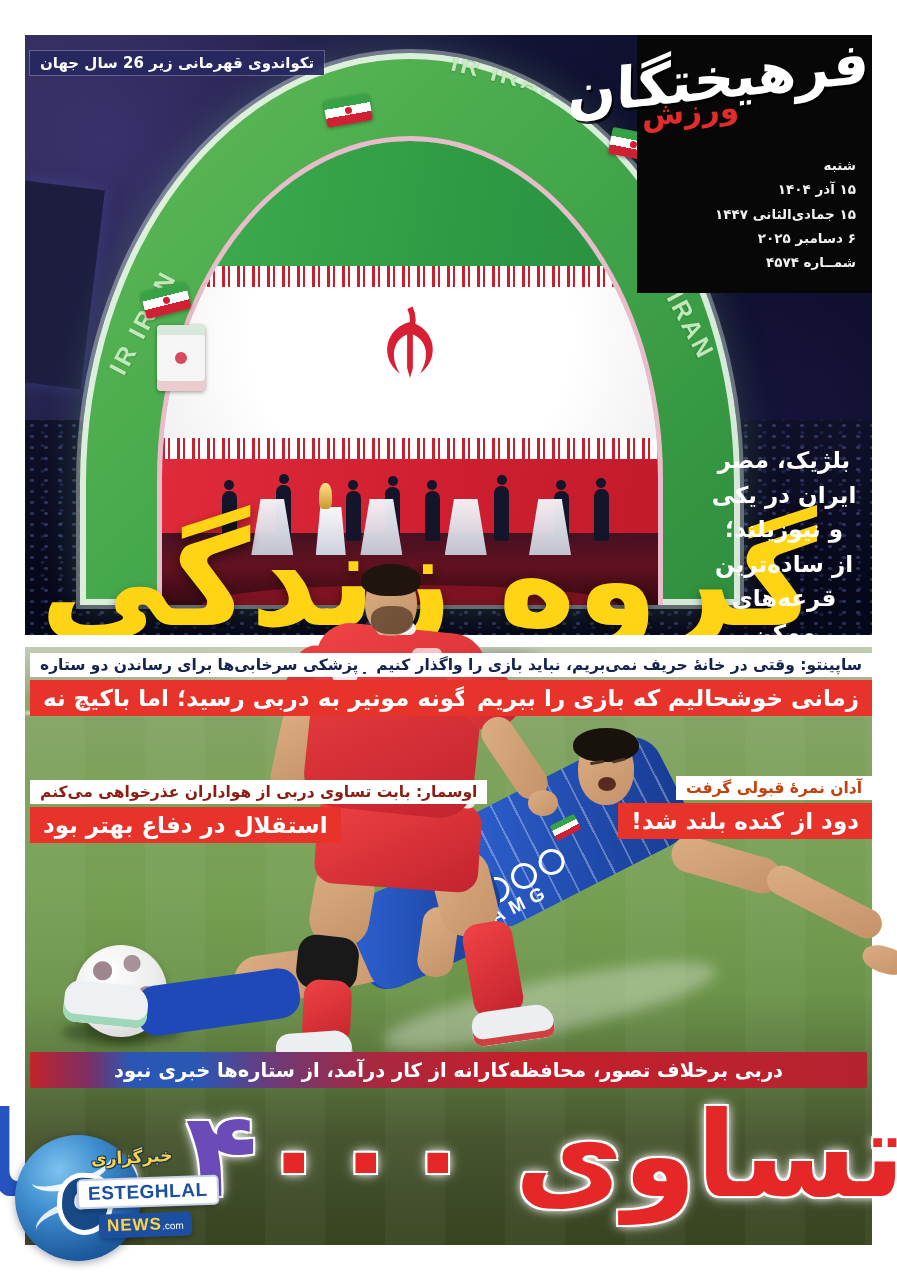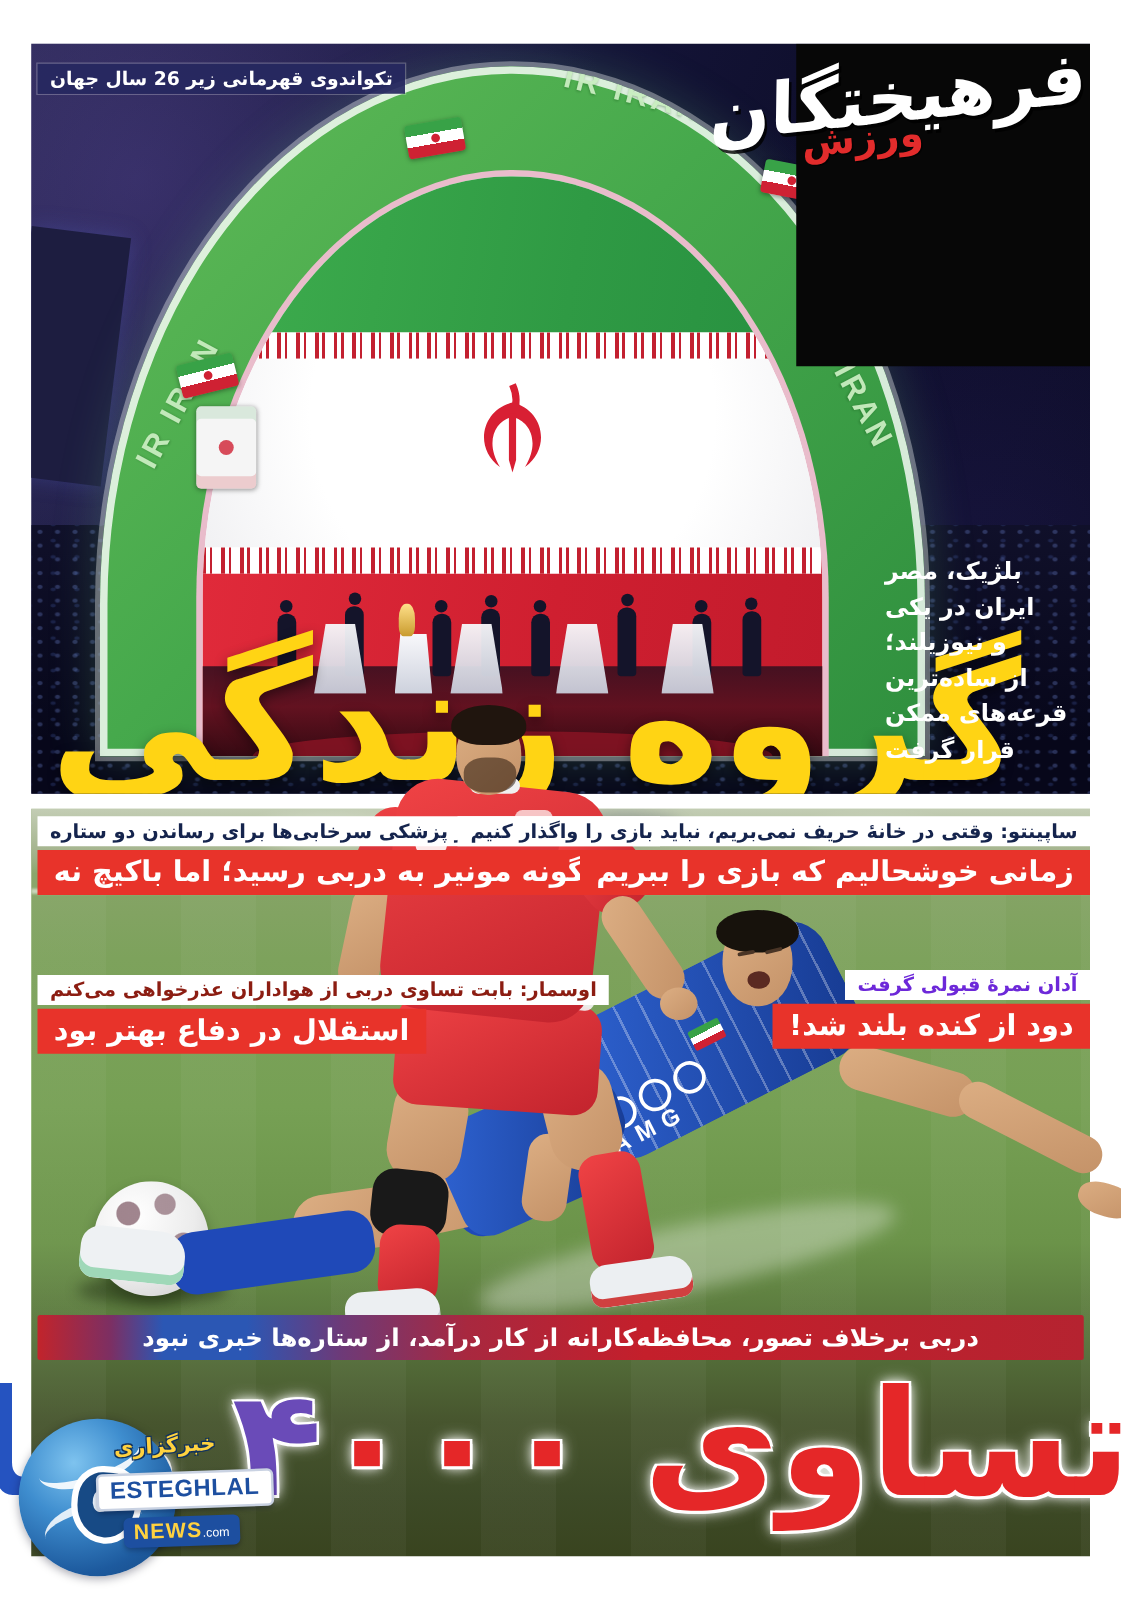--- a/index.html
+++ b/index.html
@@ -98,22 +98,22 @@
   .tkd{left:5px;top:16px;z-index:5;display:flex;flex-direction:column;align-items:flex-start;}
   .tkd-kicker{background:rgba(38,40,96,.92);color:#fff;font-size:15px;font-weight:bold;
     padding:3px 10px;direction:rtl;box-shadow:0 0 0 1px rgba(255,255,255,.25);}
   .tkd-head{background:#e8332a;color:#fff;font-size:21px;font-weight:bold;
     padding:5px 12px;margin-top:3px;direction:rtl;}
 
   
   .hero-headline{left:0;right:40px;bottom:-14px;z-index:5;text-align:center;direction:rtl;
     font-size:132px;font-weight:bold;color:#ffd414;letter-spacing:-4px;line-height:1.05;
     white-space:nowrap;text-shadow:0 4px 10px rgba(0,0,0,.45);}
-  .hero-side{right:12px;top:408px;width:152px;z-index:6;direction:rtl;text-align:left;
-    color:#ffffff;font-size:19px;font-weight:bold;line-height:1.5;}
+  .hero-side{right:12px;top:408px;width:152px;z-index:6;direction:rtl;text-align:center;
+    color:#ffffff;font-size:23px;font-weight:bold;line-height:1.5;}
 
   
   .pitch{left:25px;top:647px;width:847px;height:598px;overflow:hidden;z-index:1;
     background:
       repeating-linear-gradient(90deg,rgba(255,255,255,.035) 0 60px,transparent 60px 120px),
       linear-gradient(#9db184 0%,#87a468 8%,#7da25c 20%,#76a054 40%,#6b9349 58%,#55703a 72%,#47552e 82%,#3d4a27 92%,#39441f 100%);
   }
   .stands{left:0;right:0;top:0;height:52px;
     background:linear-gradient(#c3cdb4,#a2b28b 70%,rgba(160,178,136,0));}
   .stands-blob{filter:blur(6px);border-radius:50%;}
@@ -121,21 +121,21 @@
   .sb2{left:430px;top:4px;width:90px;height:20px;background:rgba(90,95,110,.45);}
   .sb3{left:620px;top:10px;width:110px;height:18px;background:rgba(255,255,255,.35);}
   .pitch-line{left:0;right:0;top:64px;height:4px;background:rgba(255,255,255,.55);filter:blur(1px);}
 
   
   .story{z-index:6;display:flex;flex-direction:column;}
   .story .kicker{background:#ffffff;font-weight:bold;font-size:15.5px;padding:3px 10px;direction:rtl;}
   .story .headline{background:#e8332a;color:#fff;font-weight:bold;font-size:23px;padding:5px 13px;margin-top:3px;direction:rtl;}
   .st-left{align-items:flex-start;}
   .st-right{align-items:flex-end;text-align:right;}
-  .k-navy{color:#15244d;} .k-darkred{color:#8c1d12;} .k-red{color:#6d28d9;margin-left:28px;}
+  .k-navy{color:#15244d;} .k-darkred{color:#8c1d12;} .k-red{color:#c2410c;margin-left:28px;}
 
   
   .shape{position:absolute;}
   .player{pointer-events:none;}
   .red-player{left:270px;top:562px;width:360px;height:510px;z-index:4;}
   .skin{background:linear-gradient(140deg,#dcae83,#c49268);}
   .redkit{background:linear-gradient(150deg,#f04345,#c2232d);}
   .rp-head{left:95px;top:10px;width:52px;height:64px;border-radius:48%;}
   .rp-hair{left:91px;top:2px;width:60px;height:32px;border-radius:50% 50% 42% 42%;background:#20150e;}
   .rp-beard{left:101px;top:44px;width:42px;height:28px;border-radius:42%;background:rgba(40,24,12,.55);}
@@ -281,20 +281,27 @@
   </div>
 
   <div class="abs mini-flag mfA"></div>
   <div class="abs mini-flag mfB"></div>
   <div class="abs mini-flag mfC"></div>
   <div class="abs white-flag"></div>
 
   <div class="abs masthead">
     <div class="abs paper-title">فرهیختگان</div>
     <div class="abs paper-badge">ورزش</div>
+    <div class="abs dateblock">
+      <div>شنبه</div>
+      <div>۱۵ آذر ۱۴۰۴</div>
+      <div>۱۵ جمادی‌الثانی ۱۴۴۷</div>
+      <div>۶ دسامبر ۲۰۲۵</div>
+      <div>شمــاره ۴۵۷۴</div>
+    </div>
   </div>
 
   <div class="abs tkd">
     <span class="tkd-kicker">تکواندوی قهرمانی زیر 26 سال جهان</span>
   </div>
 
   <div class="abs hero-headline">گروه زندگی</div>
 
   <div class="abs hero-side">
     <div>بلژیک، مصر</div>

